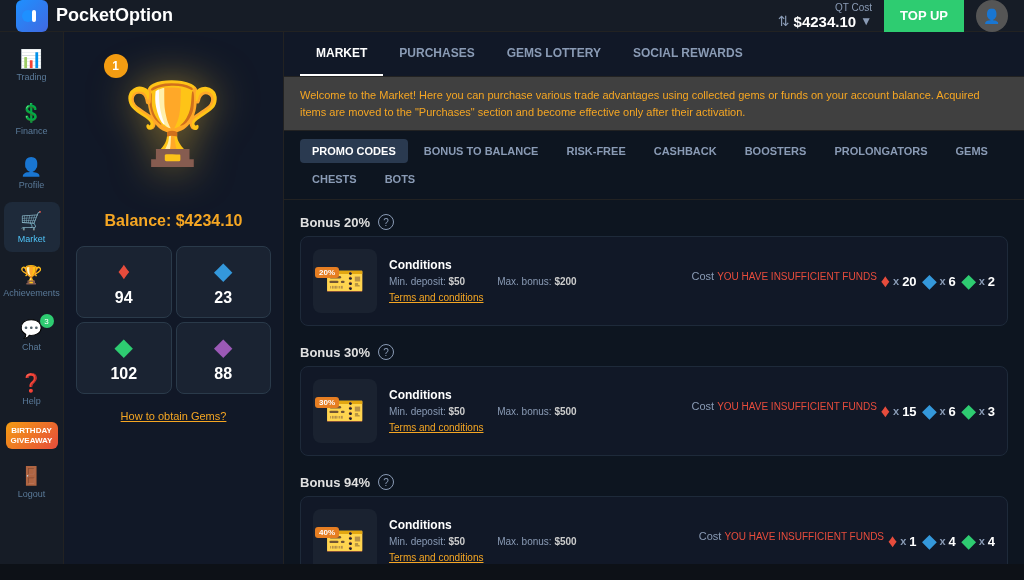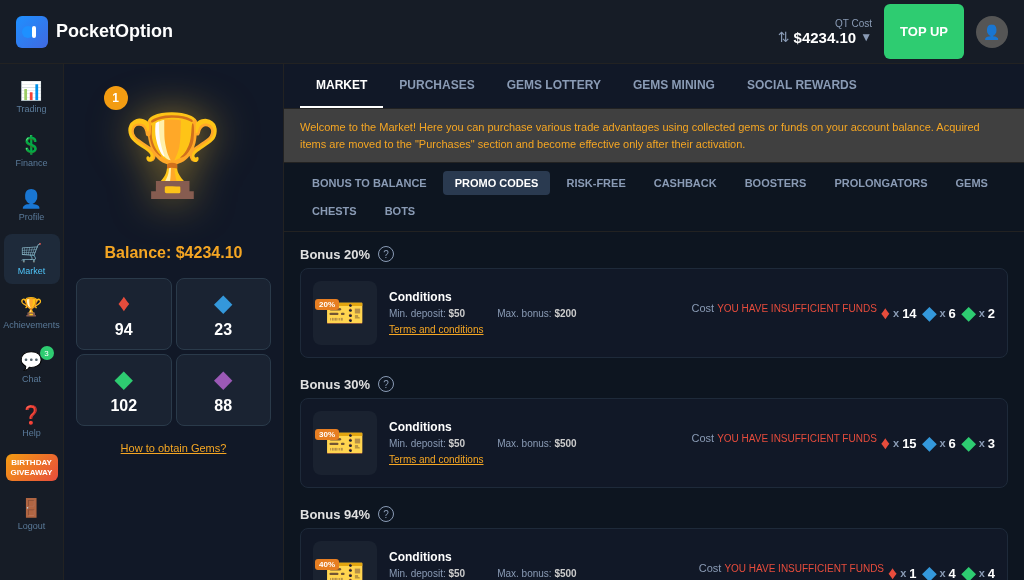--- a/index.html
+++ b/index.html
@@ -1,19 +1,19 @@
 <!DOCTYPE html>
 <html><head>
   <meta charset="utf-8">
   <style>
     * { box-sizing: border-box; margin: 0; padding: 0; }
     body { font-family: 'Segoe UI', Arial, sans-serif; background: #0d1117; color: #fff; width: 1024px; height: 580px; overflow: hidden; }
 
     
-    .topbar { display: flex; align-items: center; justify-content: space-between; background: #161c26; height: 64px; padding: 0 16px; border-bottom: 1px solid #222; }
+    .topbar { display: flex; align-items: center; justify-content: space-between; background: #161c26; height: 32px; padding: 0 16px; border-bottom: 1px solid #222; }
     .logo-area { display: flex; align-items: center; gap: 8px; }
     .logo-icon { width: 32px; height: 32px; background: linear-gradient(135deg, #1e90ff, #4169e1); border-radius: 6px; display: flex; align-items: center; justify-content: center; font-weight: bold; font-size: 14px; color: #fff; }
     .logo-text { font-size: 18px; font-weight: 700; color: #fff; }
     .topbar-right { display: flex; align-items: center; gap: 12px; }
     .balance-area { display: flex; flex-direction: column; align-items: flex-end; font-size: 11px; }
     .balance-label { color: #8a9bb5; font-size: 10px; }
     .balance-value { color: #fff; font-size: 15px; font-weight: 700; }
     .topup-btn { background: #2ecc71; color: #fff; border: none; padding: 20px 16px; border-radius: 6px; font-weight: 700; font-size: 13px; cursor: pointer; text-transform: uppercase; }
     .avatar { width: 32px; height: 32px; border-radius: 50%; background: #555; display: flex; align-items: center; justify-content: center; font-size: 14px; }
 
@@ -189,31 +189,30 @@
     </div>
     <a class="how-gems">How to obtain Gems?</a>
   </div>
 
   <div class="content-area">
 
     <div class="nav-tabs">
       <div class="nav-tab active">MARKET</div>
       <div class="nav-tab">PURCHASES</div>
       <div class="nav-tab">GEMS LOTTERY</div>
-      <div class="nav-tab">GEMS MINING</div>
       <div class="nav-tab">SOCIAL REWARDS</div>
     </div>
 
     <div class="welcome-msg">
       <span>Welcome to the Market! Here you can purchase various trade advantages using collected gems or funds on your account balance. Acquired items are moved to the "Purchases" section and become effective only after their activation.</span>
     </div>
 
     <div class="sub-tabs">
+      <div class="sub-tab active">PROMO CODES</div>
       <div class="sub-tab">BONUS TO BALANCE</div>
-      <div class="sub-tab active">PROMO CODES</div>
       <div class="sub-tab">RISK-FREE</div>
       <div class="sub-tab">CASHBACK</div>
       <div class="sub-tab">BOOSTERS</div>
       <div class="sub-tab">PROLONGATORS</div>
       <div class="sub-tab">GEMS</div>
       <div class="sub-tab">CHESTS</div>
       <div class="sub-tab">BOTS</div>
     </div>
 
     <div class="items-list">
@@ -235,21 +234,21 @@
               <span>Max. bonus: <b>$200</b></span>
             </div>
             <a class="terms-link">Terms and conditions</a>
           </div>
           <div class="bonus-cost">
             <div class="cost-label">Cost <span>YOU HAVE INSUFFICIENT FUNDS</span></div>
             <div class="cost-gems">
               <div class="cost-gem">
                 <span class="gem gem-red">♦</span>
                 <span class="mult">x</span>
-                <span>14</span>
+                <span>20</span>
               </div>
               <div class="cost-gem">
                 <span class="gem gem-blue">◆</span>
                 <span class="mult">x</span>
                 <span>6</span>
               </div>
               <div class="cost-gem">
                 <span class="gem gem-green">◆</span>
                 <span class="mult">x</span>
                 <span>2</span>

